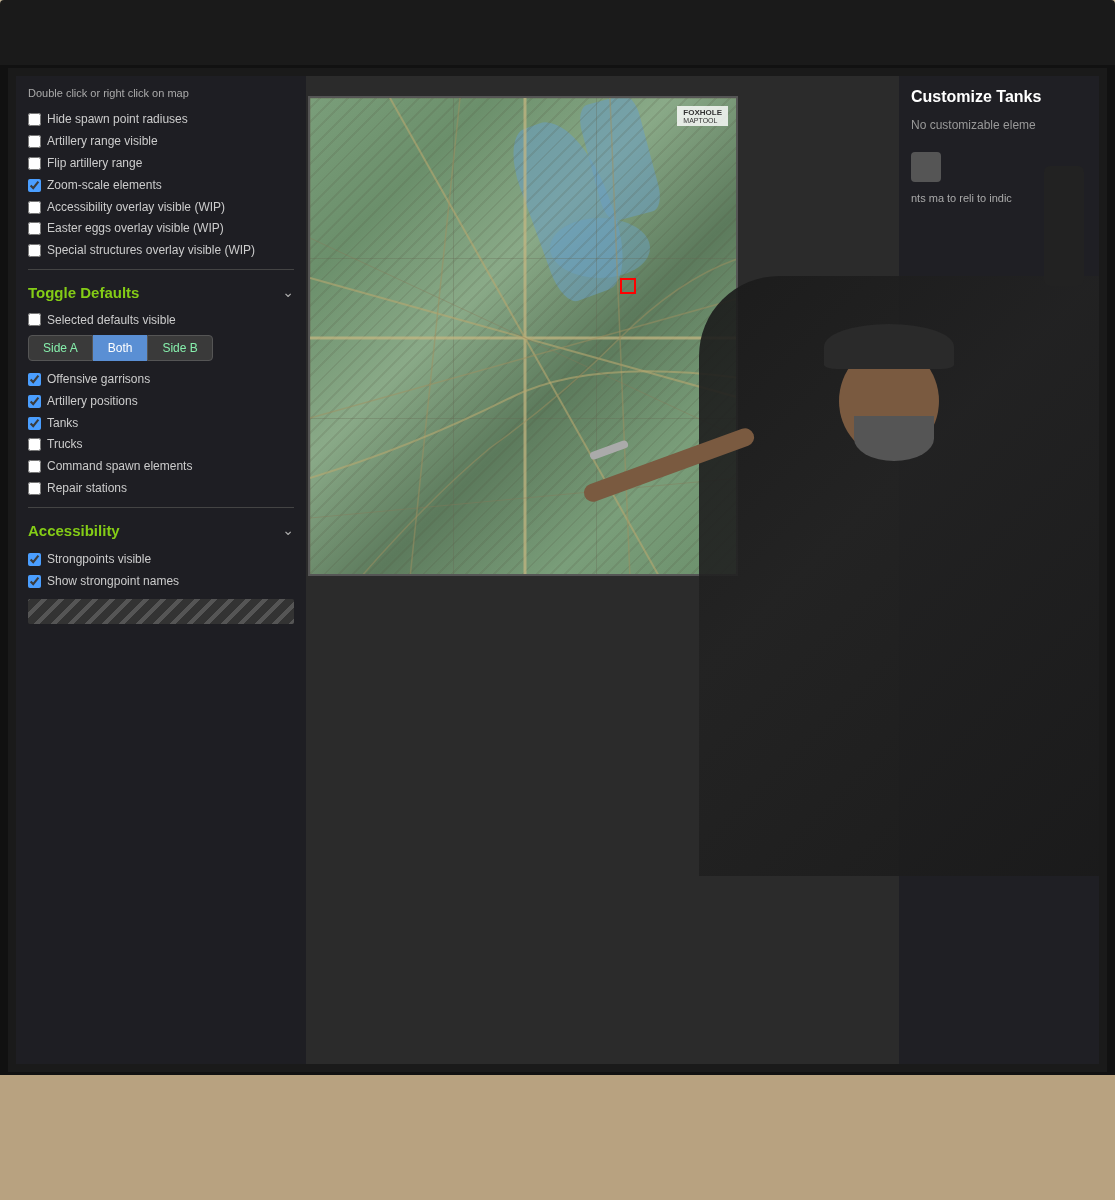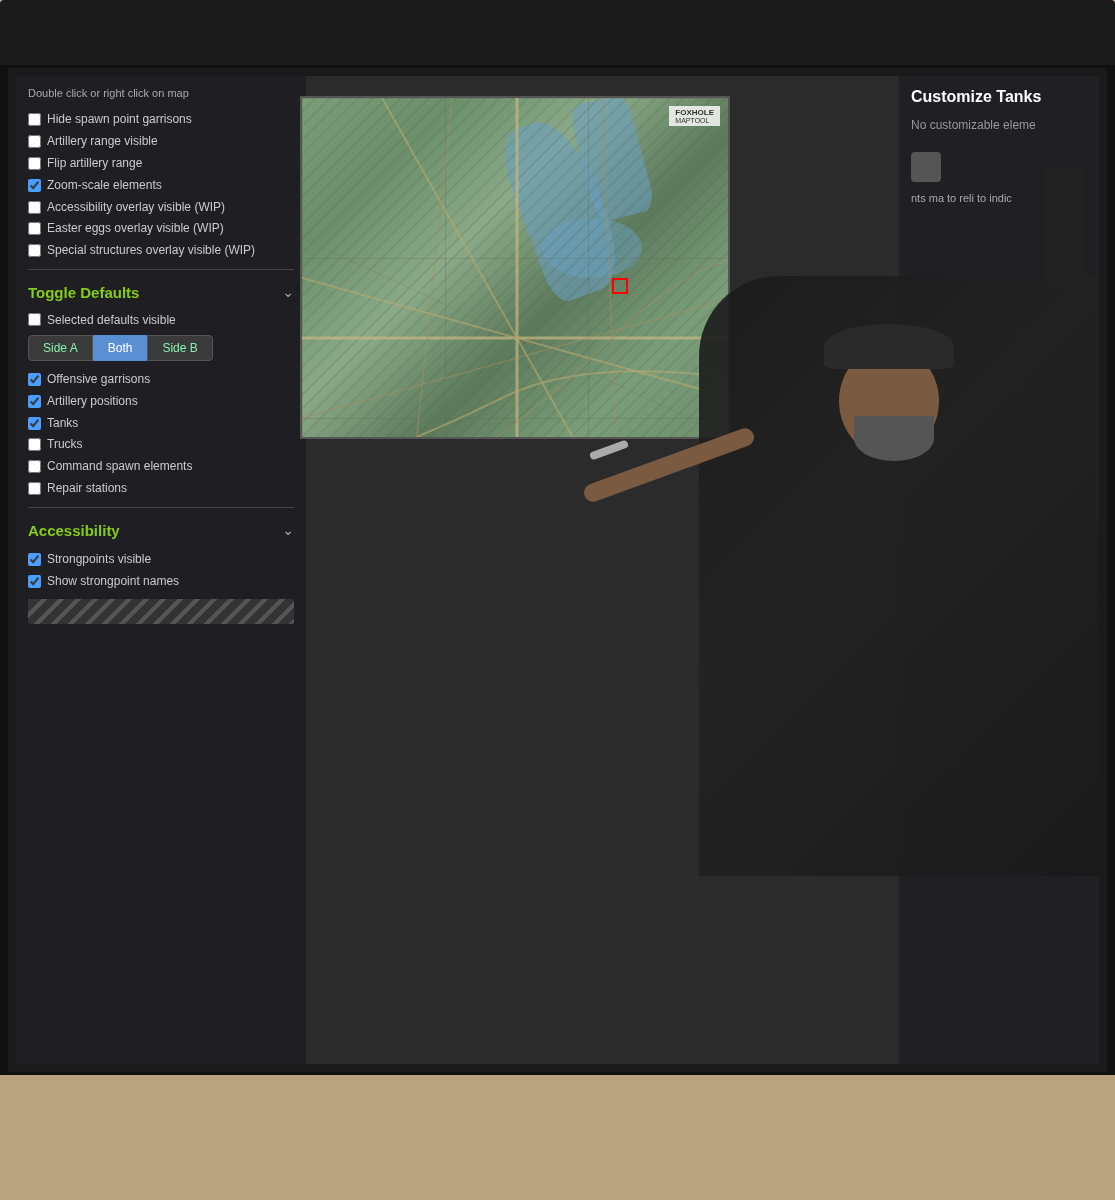--- a/index.html
+++ b/index.html
@@ -124,23 +124,23 @@
     .side-btn.active {
       background: #5a8fd4;
       color: white;
       border-color: #5a8fd4;
     }
 
     
     .map-area {
       position: absolute;
       top: 20px;
-      left: 284px;
+      left: 292px;
       width: 430px;
-      height: 343px;
+      height: 480px;
       background: #8ba888;
       border: 2px solid #555;
       overflow: hidden;
     }
 
     
     .map-content {
       width: 100%;
       height: 100%;
       background:
@@ -271,21 +271,21 @@
 <div class="screen">
   <div class="screen-inner">
 
     <div class="left-panel">
 
       <p class="instruction-text">Double click or right click on map</p>
 
       <div>
         <div class="checkbox-row">
           <input type="checkbox" style="">
-          <span class="checkbox-label">Hide spawn point garrisons</span>
+          <span class="checkbox-label">Hide spawn point radiuses</span>
         </div>
         <div class="checkbox-row">
           <input type="checkbox" style="">
           <span class="checkbox-label">Artillery range visible</span>
         </div>
         <div class="checkbox-row">
           <input type="checkbox" style="">
           <span class="checkbox-label">Flip artillery range</span>
         </div>
         <div class="checkbox-row">

